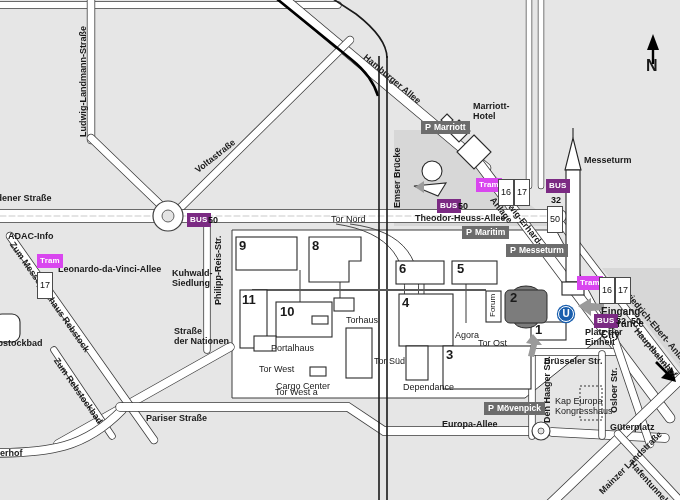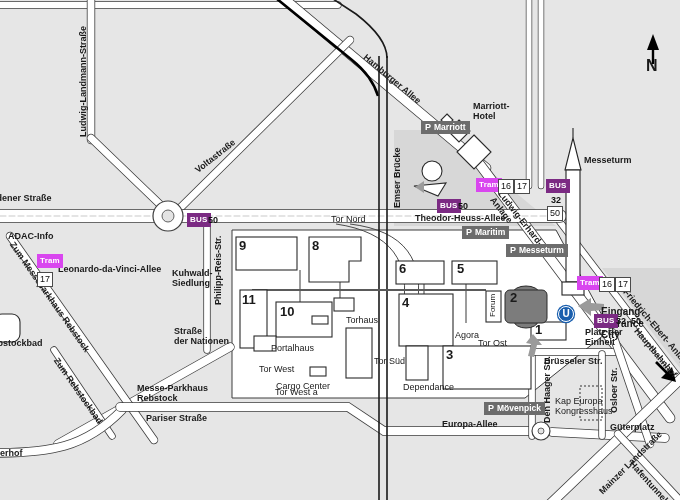--- a/index.html
+++ b/index.html
@@ -16,21 +16,21 @@
   .r55{transform:rotate(55deg);transform-origin:0 0;white-space:nowrap}
   .r48{transform:rotate(48deg);transform-origin:0 0;white-space:nowrap}
   .rm38{transform:rotate(-38deg);transform-origin:0 0;white-space:nowrap}
   .rm45{transform:rotate(-45deg);transform-origin:0 0;white-space:nowrap}
   .badge{position:absolute;z-index:4;color:#fff;font:bold 8px/1 "Liberation Sans",sans-serif;
          padding:3px 3px;letter-spacing:.2px}
   .tram{background:#d946ef}
   .bus{background:#7b2a83}
   .chiprow{position:absolute;z-index:4;display:flex}
   .chip{background:#fff;border:1px solid #4a4a4a;font:9px/1 "Liberation Sans",sans-serif;
-        padding:2px 2px;min-width:10px;text-align:center;color:#111}
+        padding:8px 2px;min-width:10px;text-align:center;color:#111}
   .lnum{position:absolute;z-index:4;font:bold 9px/1 "Liberation Sans",sans-serif;color:#111;white-space:nowrap}
   .pbadge{position:absolute;z-index:4;background:#6c6c6c;color:#fff;display:flex;gap:3px;align-items:center;
           padding:2px 4px;font:bold 8.5px/1 "Liberation Sans",sans-serif}
   .psym{font-weight:bold;font-size:9px}
   .ubadge{position:absolute;z-index:5;width:14px;height:14px;border-radius:50%;background:#1a5fae;color:#fff;
           font:bold 10px/14px "Liberation Sans",sans-serif;text-align:center;border:1.5px solid #fff;
           box-shadow:0 0 0 1.2px #1a5fae}
   .compassN{position:absolute;z-index:3;font:bold 16px/1 "Liberation Sans",sans-serif}
 </style>
 </head>
@@ -187,22 +187,20 @@
 <div class="lbl b" style="left:8px;top:231px">ADAC-Info</div>
 <div class="lbl b" style="left:58px;top:264px">Leonardo-da-Vinci-Allee</div>
 <div class="lbl b" style="left:172px;top:268px">Kuhwald-
 Siedlung</div>
 <div class="lbl b r90" style="left:213px;top:305px">Philipp-Reis-Str.</div>
 <div class="lbl b r55" style="left:16px;top:240px">Zum Messeparkhaus Rebstock</div>
 <div class="lbl b" style="left:174px;top:326px">Straße
 der Nationen</div>
 <div class="lbl b" style="left:-14px;top:338px">Rebstockbad</div>
 <div class="lbl b r55" style="left:60px;top:356px">Zum Rebstockbad</div>
-<div class="lbl b" style="left:137px;top:383px">Messe-Parkhaus
-Rebstock</div>
 <div class="lbl b" style="left:146px;top:413px">Pariser Straße</div>
 <div class="lbl b" style="left:-20px;top:448px">Römerhof</div>
 <div class="lbl" style="left:331px;top:214px">Tor Nord</div>
 <div class="lbl b" style="left:415px;top:213px">Theodor-Heuss-Allee</div>
 <div class="lbl b r90" style="left:392px;top:208px">Emser Brücke</div>
 <div class="lbl b" style="left:473px;top:101px">Marriott-
 Hotel</div>
 <div class="lbl b" style="left:584px;top:155px">Messeturm</div>
 <div class="compassN" style="left:646px;top:58px">N</div>
 <div class="lbl b r52" style="left:504px;top:189px">Ludwig-Erhard-

